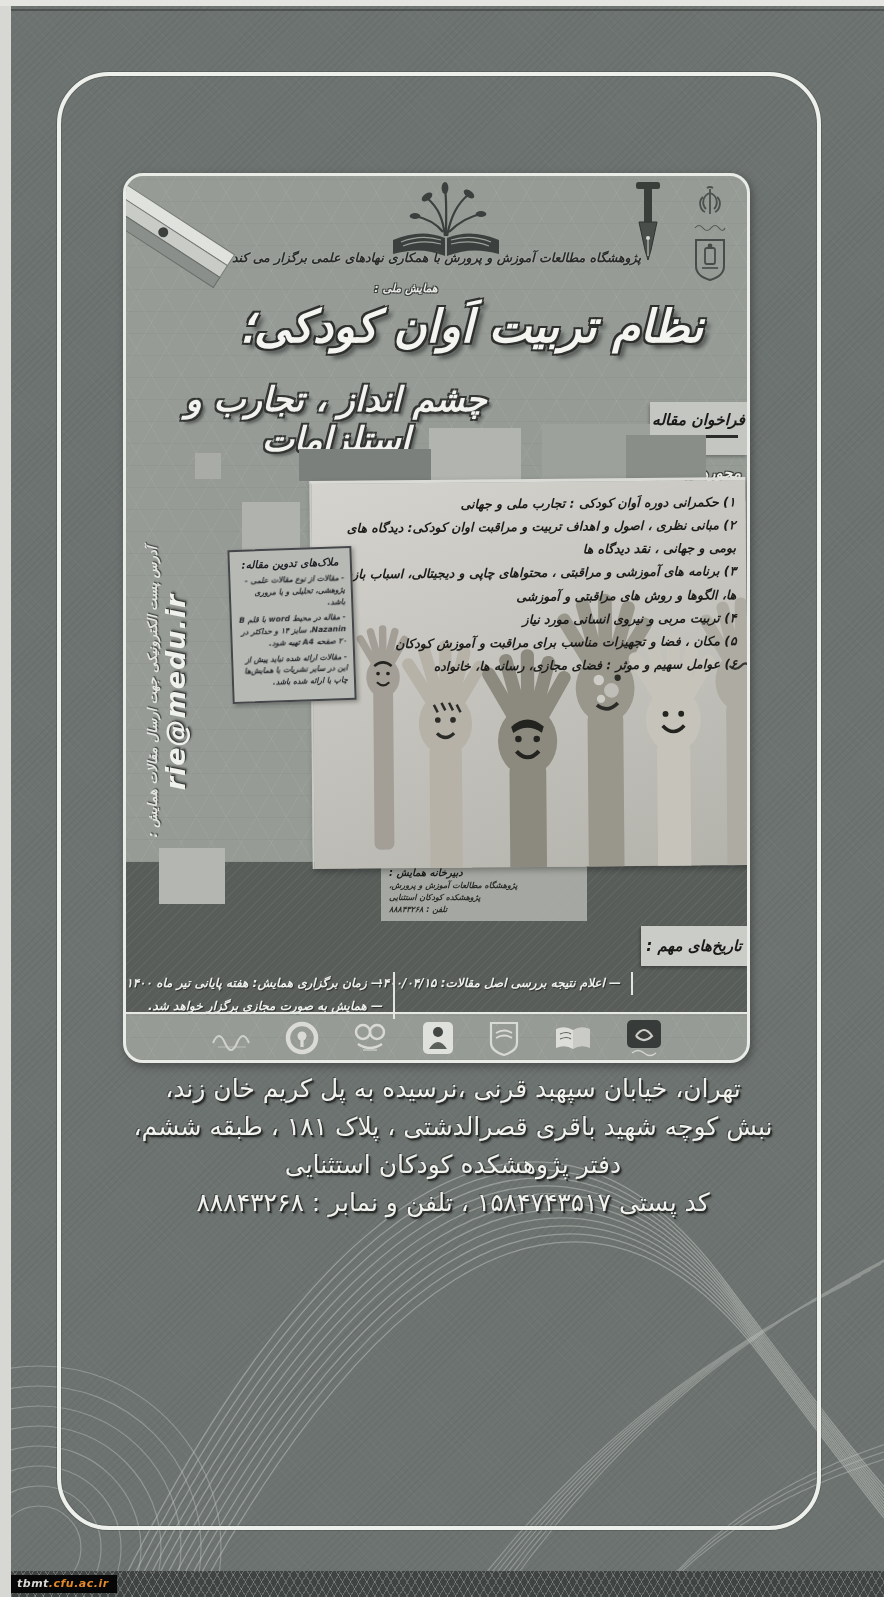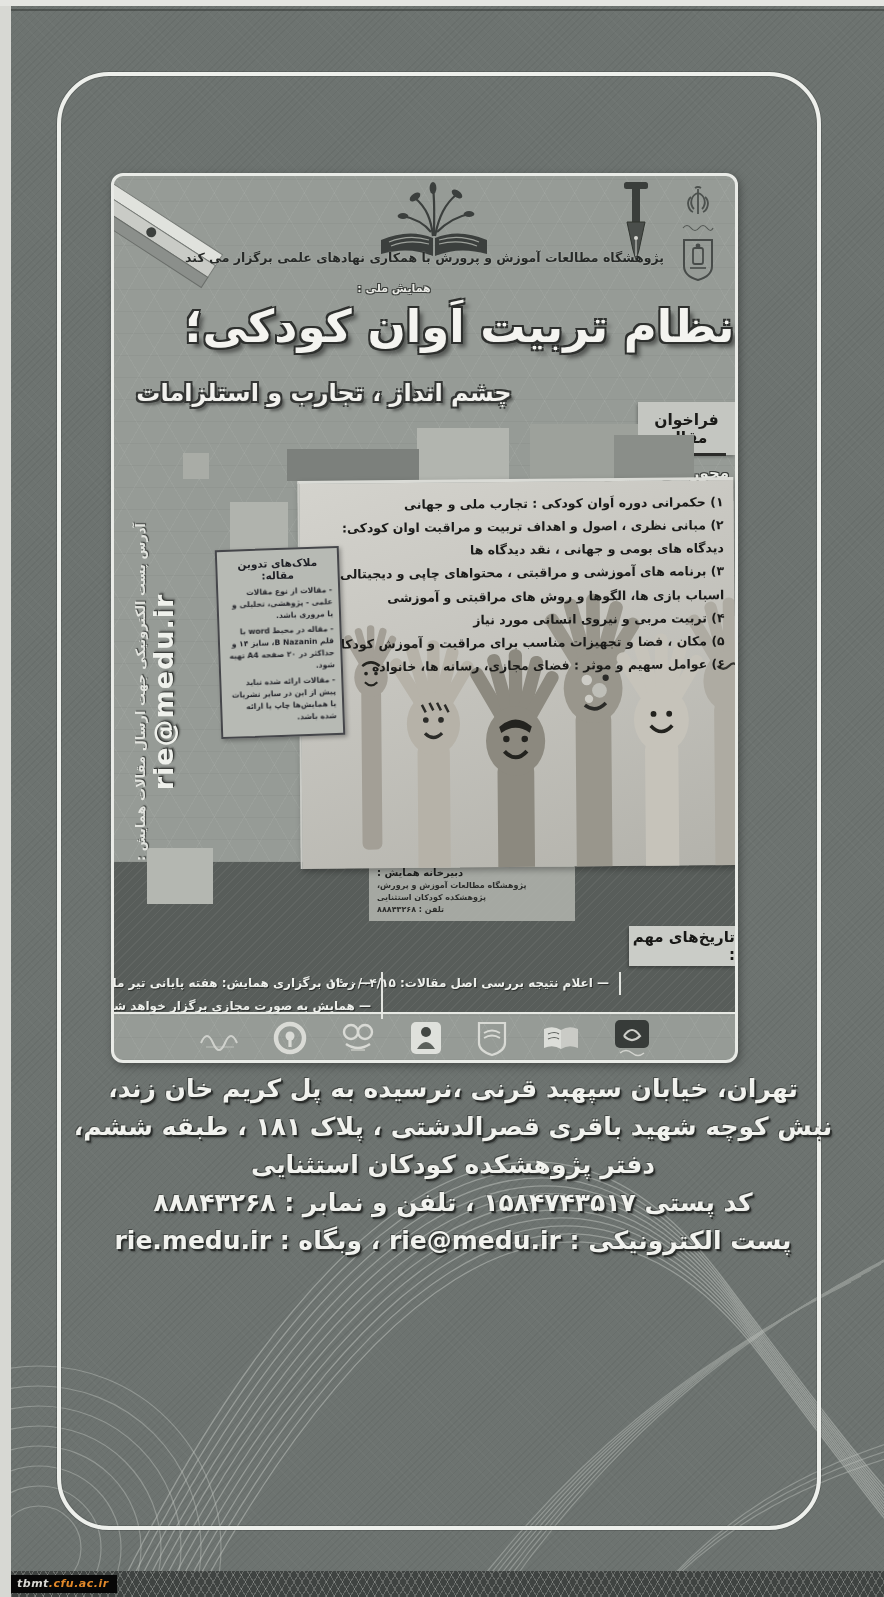--- a/index.html
+++ b/index.html
@@ -14,46 +14,46 @@
 
   
   .guilloche{position:absolute;left:0;top:1080px;width:884px;height:517px;z-index:2;pointer-events:none;}
 
   
   .outer-frame{position:absolute;left:46px;top:66px;width:756px;height:1450px;
                border:4px solid #eef0ec;border-radius:52px;z-index:3;pointer-events:none;
                box-shadow:0 0 0 1px rgba(0,0,0,.15), inset 0 0 0 1px rgba(0,0,0,.12);}
 
   
-  .poster{position:absolute;left:100px;top:167px;width:621px;height:884px;z-index:4;
-          background:#969b96;border:3px solid #e9ebe7;border-radius:12px;overflow:hidden;
+  .poster{position:absolute;left:112px;top:167px;width:621px;height:884px;z-index:4;
+          background:#969b96;border:3px solid #e9ebe7;border-radius:20px;overflow:hidden;
           box-shadow:2px 3px 8px rgba(0,0,0,.35);
           background-image:
             repeating-linear-gradient(60deg, rgba(255,255,255,.05) 0 1px, transparent 1px 26px),
             repeating-linear-gradient(-60deg, rgba(255,255,255,.05) 0 1px, transparent 1px 26px),
-            repeating-linear-gradient(0deg, rgba(0,0,0,.03) 0 1px, transparent 1px 22px);}
+            repeating-linear-gradient(0deg, rgba(0,0,0,.03) 0 1px, transparent 1px 22px); font-style: italic;}
   .poster *{box-sizing:border-box;}
 
   .flag-ribbon{position:absolute;left:-16px;top:2px;}
   .book-icon{position:absolute;left:255px;top:6px;}
   .pen-nib-icon{position:absolute;left:508px;top:4px;}
   .gov-logos{position:absolute;right:14px;top:10px;width:46px;text-align:center;opacity:.85;}
   .gov-logos svg{display:block;margin:0 auto 4px auto;}
 
   .organizer-line{position:absolute;left:0;top:74px;width:100%;text-align:center;direction:rtl;
                   font-size:12.5px;font-weight:bold;color:#262927;
                   text-shadow:0 0 2px rgba(230,230,225,.5);}
   .conf-type{position:absolute;left:0;top:106px;width:560px;text-align:center;direction:rtl;
              font-size:11px;font-weight:bold;color:#e9eae5;
              text-shadow:1px 1px 0 #3c3f3c,-1px -1px 0 #3c3f3c,1px -1px 0 #3c3f3c,-1px 1px 0 #3c3f3c;}
   .poster-title{position:absolute;left:70px;top:124px;width:551px;margin:0;text-align:center;direction:rtl;
                 font-size:45px;font-weight:bold;color:#f4f4f0;letter-spacing:1px;
                 text-shadow:2px 2px 0 #2e302e,-2px 2px 0 #2e302e,2px -2px 0 #2e302e,-2px -2px 0 #2e302e,5px 5px 4px rgba(0,0,0,.45);}
   .poster-subtitle{position:absolute;left:0;top:203px;width:420px;text-align:center;direction:rtl;
-                   font-size:24px;font-weight:bold;color:#f2f2ee;
+                   font-size:34px;font-weight:bold;color:#f2f2ee;
                    text-shadow:2px 2px 0 #343634,-2px 2px 0 #343634,2px -2px 0 #343634,-2px -2px 0 #343634,4px 4px 3px rgba(0,0,0,.4);}
 
   .cfp-box{position:absolute;right:0;top:226px;width:97px;height:53px;background:#c4c6c1;
            padding-top:9px;text-align:center;direction:rtl;box-shadow:-1px 2px 3px rgba(0,0,0,.25);}
   .cfp-box .cfp-text{font-size:15.5px;font-weight:bold;color:#1a1a18;}
   .cfp-box .cfp-underline{margin:6px auto 0 auto;width:78px;height:3px;background:#2b2b29;}
 
   .topics-heading{position:absolute;right:6px;top:288px;direction:rtl;font-size:15px;font-weight:bold;color:#eceee9;
                   text-shadow:1px 1px 0 #383b38,-1px -1px 0 #383b38,1px -1px 0 #383b38,-1px 1px 0 #383b38;}
 
@@ -105,21 +105,21 @@
   .col-right{right:114px;padding-right:10px;border-right:2px solid #e3e5e0;}
   .col-left{right:352px;padding-right:10px;border-right:2px solid #e3e5e0;}
 
   .poster-divider{position:absolute;left:0;top:836px;width:100%;height:2px;background:#e7e9e4;}
   .logos-row{position:absolute;left:0;top:840px;width:100%;height:44px;display:flex;align-items:center;
              justify-content:center;gap:30px;}
   .logos-row svg{display:block;opacity:.92;}
 
   
   .footer-address{position:absolute;left:60px;top:1064px;width:764px;z-index:4;text-align:center;direction:rtl;
-                  font-size:25px;font-weight:bold;color:#f1f2ee;line-height:38px;
+                  font-size:25px;font-weight:normal;color:#f1f2ee;line-height:38px;
                   text-shadow:1.6px 1.6px 0 #2b2e2c,-1px -1px 0 rgba(43,46,44,.55),2.5px 2.5px 2px rgba(0,0,0,.35);}
 
   
   .bottom-band{position:absolute;left:0;bottom:0;width:100%;height:26px;background:#3f4341;z-index:5;
                background-image:
                  repeating-linear-gradient(60deg, rgba(205,207,202,.28) 0 1px, transparent 1px 7px),
                  repeating-linear-gradient(-60deg, rgba(205,207,202,.28) 0 1px, transparent 1px 7px);}
   .watermark{position:absolute;left:0;bottom:4px;z-index:6;background:#070707;color:#d8d8d4;
              font-size:11px;font-style:italic;font-weight:bold;padding:2px 8px 3px 6px;letter-spacing:.5px;}
   .watermark .wm-accent{color:#e0882a;text-align:center;}
@@ -448,21 +448,20 @@
           <path d="M8 35 q6 -5 12 0 t12 0" stroke="#d8d9d4" stroke-width="1.4" fill="none"></path>
         </svg>
       </div>
     </div>
 
     <div class="footer-address">
       <div>تهران، خیابان سپهبد قرنی ،نرسیده به پل کریم خان زند،</div>
       <div>نبش کوچه شهید باقری قصرالدشتی ، پلاک ۱۸۱ ، طبقه ششم،</div>
       <div>دفتر پژوهشکده کودکان استثنایی</div>
       <div>کد پستی ۱۵۸۴۷۴۳۵۱۷ ، تلفن و نمابر : ۸۸۸۴۳۲۶۸</div>
-      <div>پست الکترونیکی : rie@medu.ir ، وبگاه : rie.medu.ir</div>
     </div>
 
     <div class="bottom-band"></div>
     <div class="watermark"><span>tbmt</span><span class="wm-accent">.cfu.ac.ir</span></div>
   </div>
 
   <div class="edge-left"></div>
   <div class="edge-top"></div>
 </div>
 

